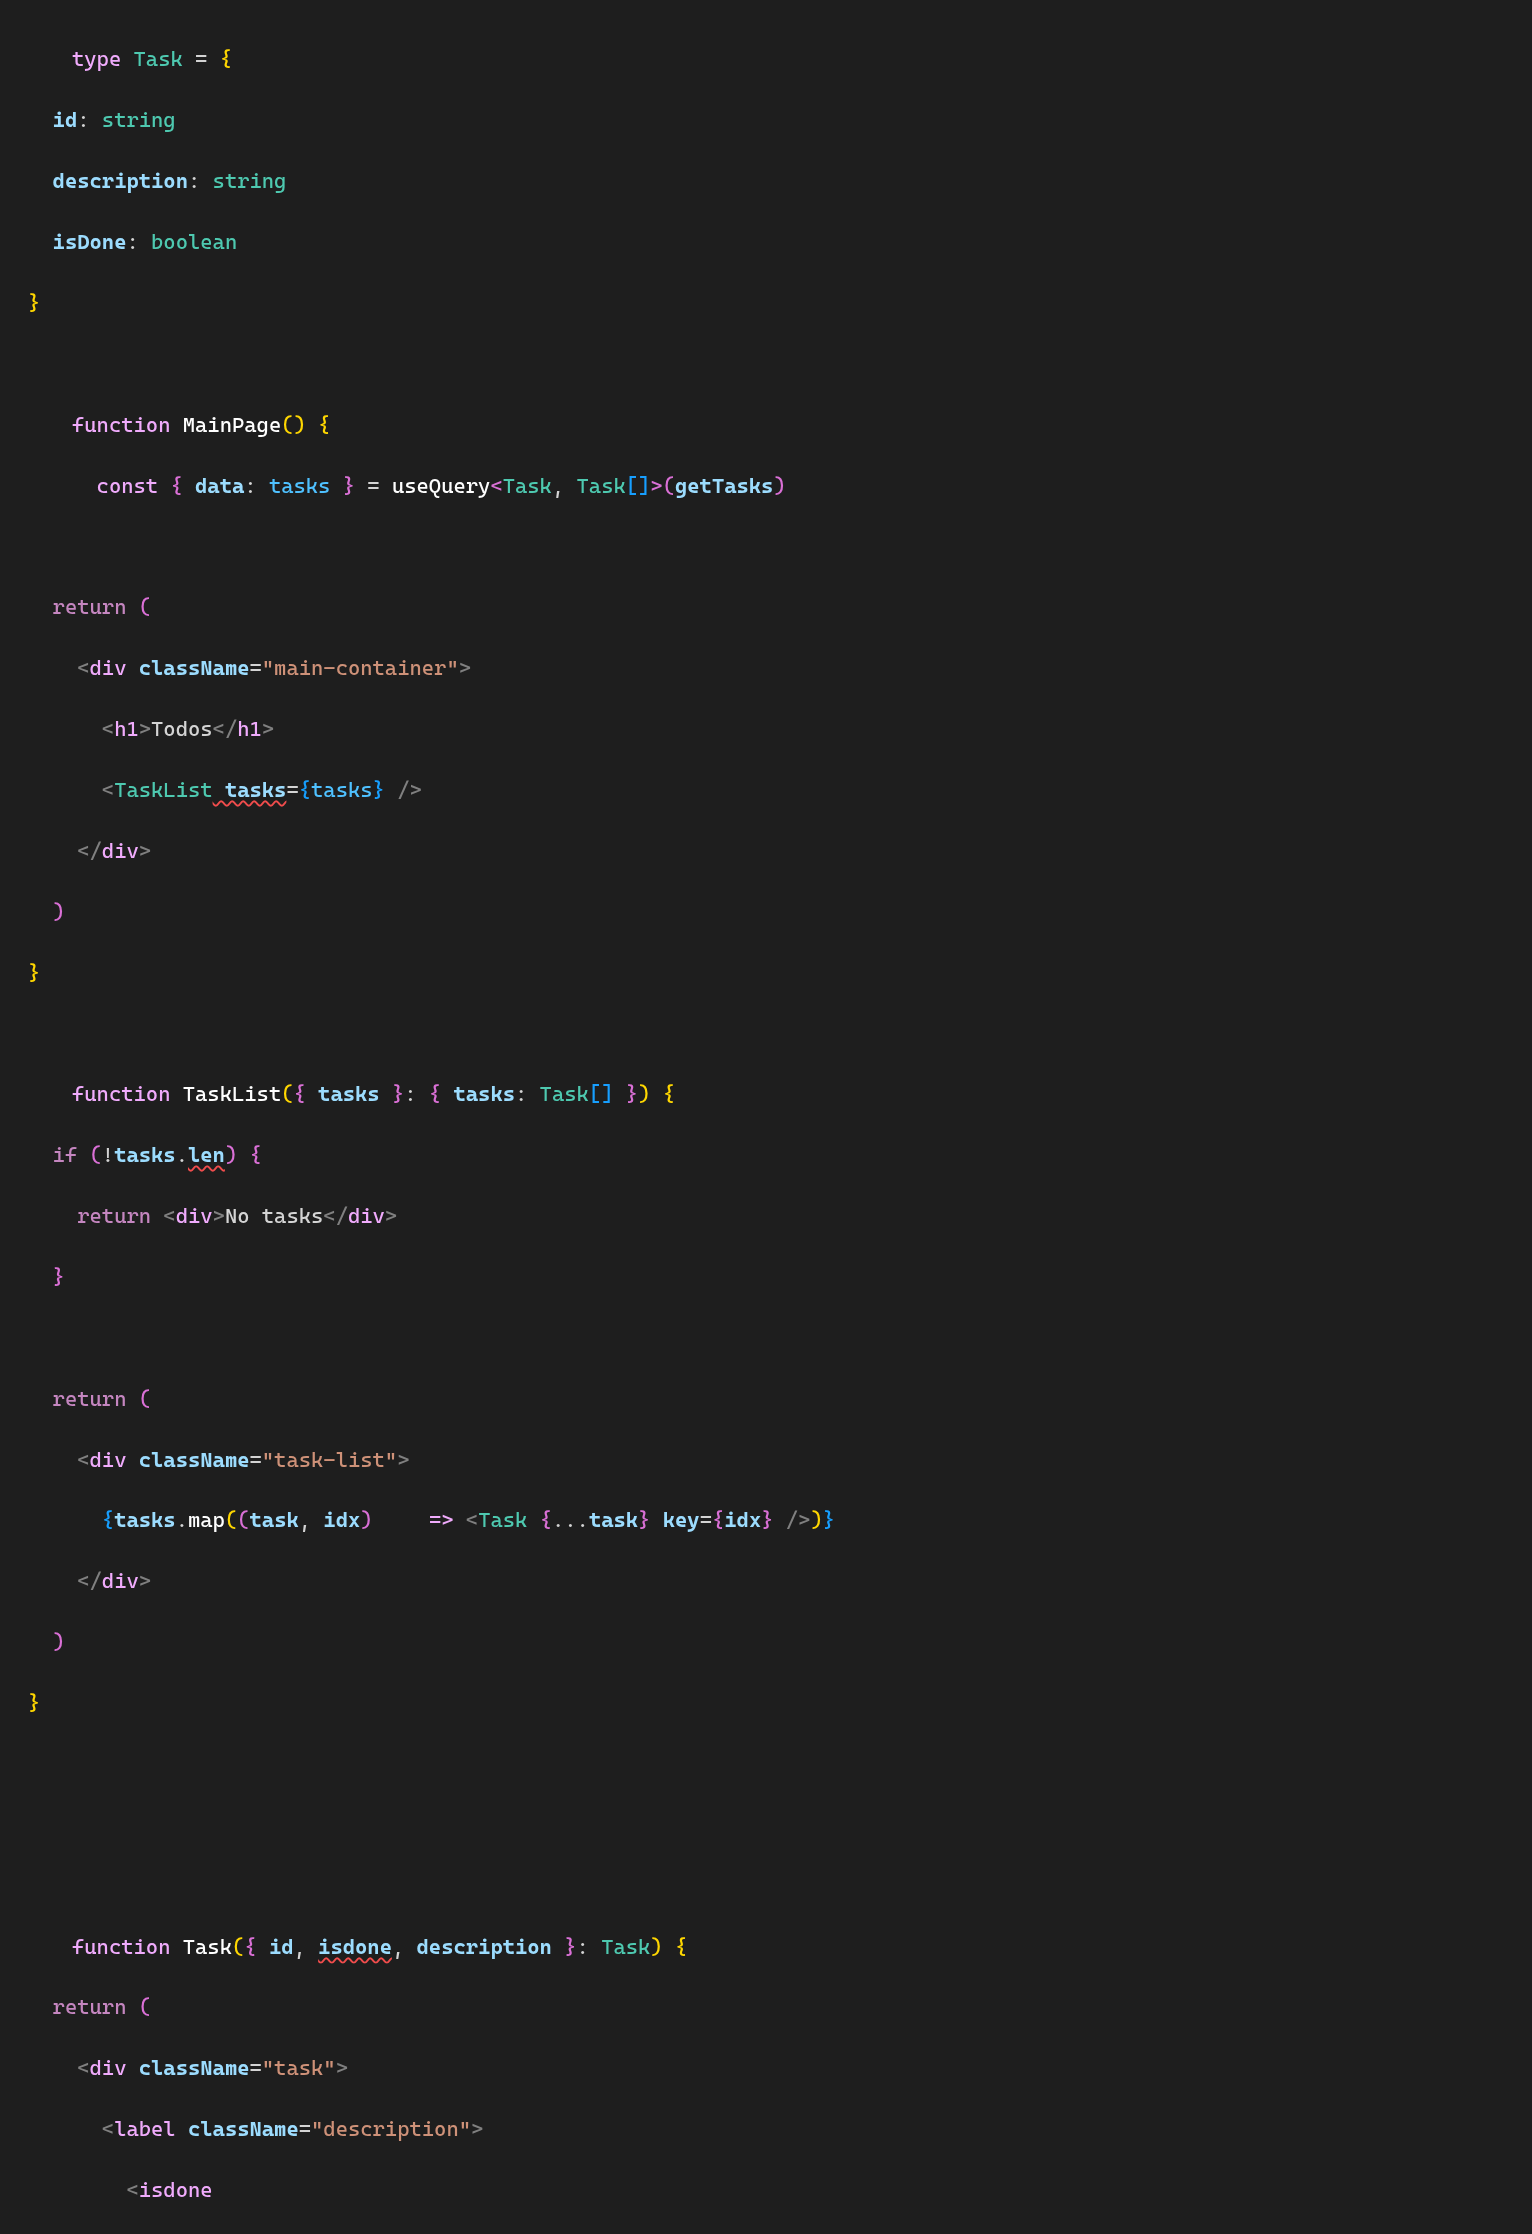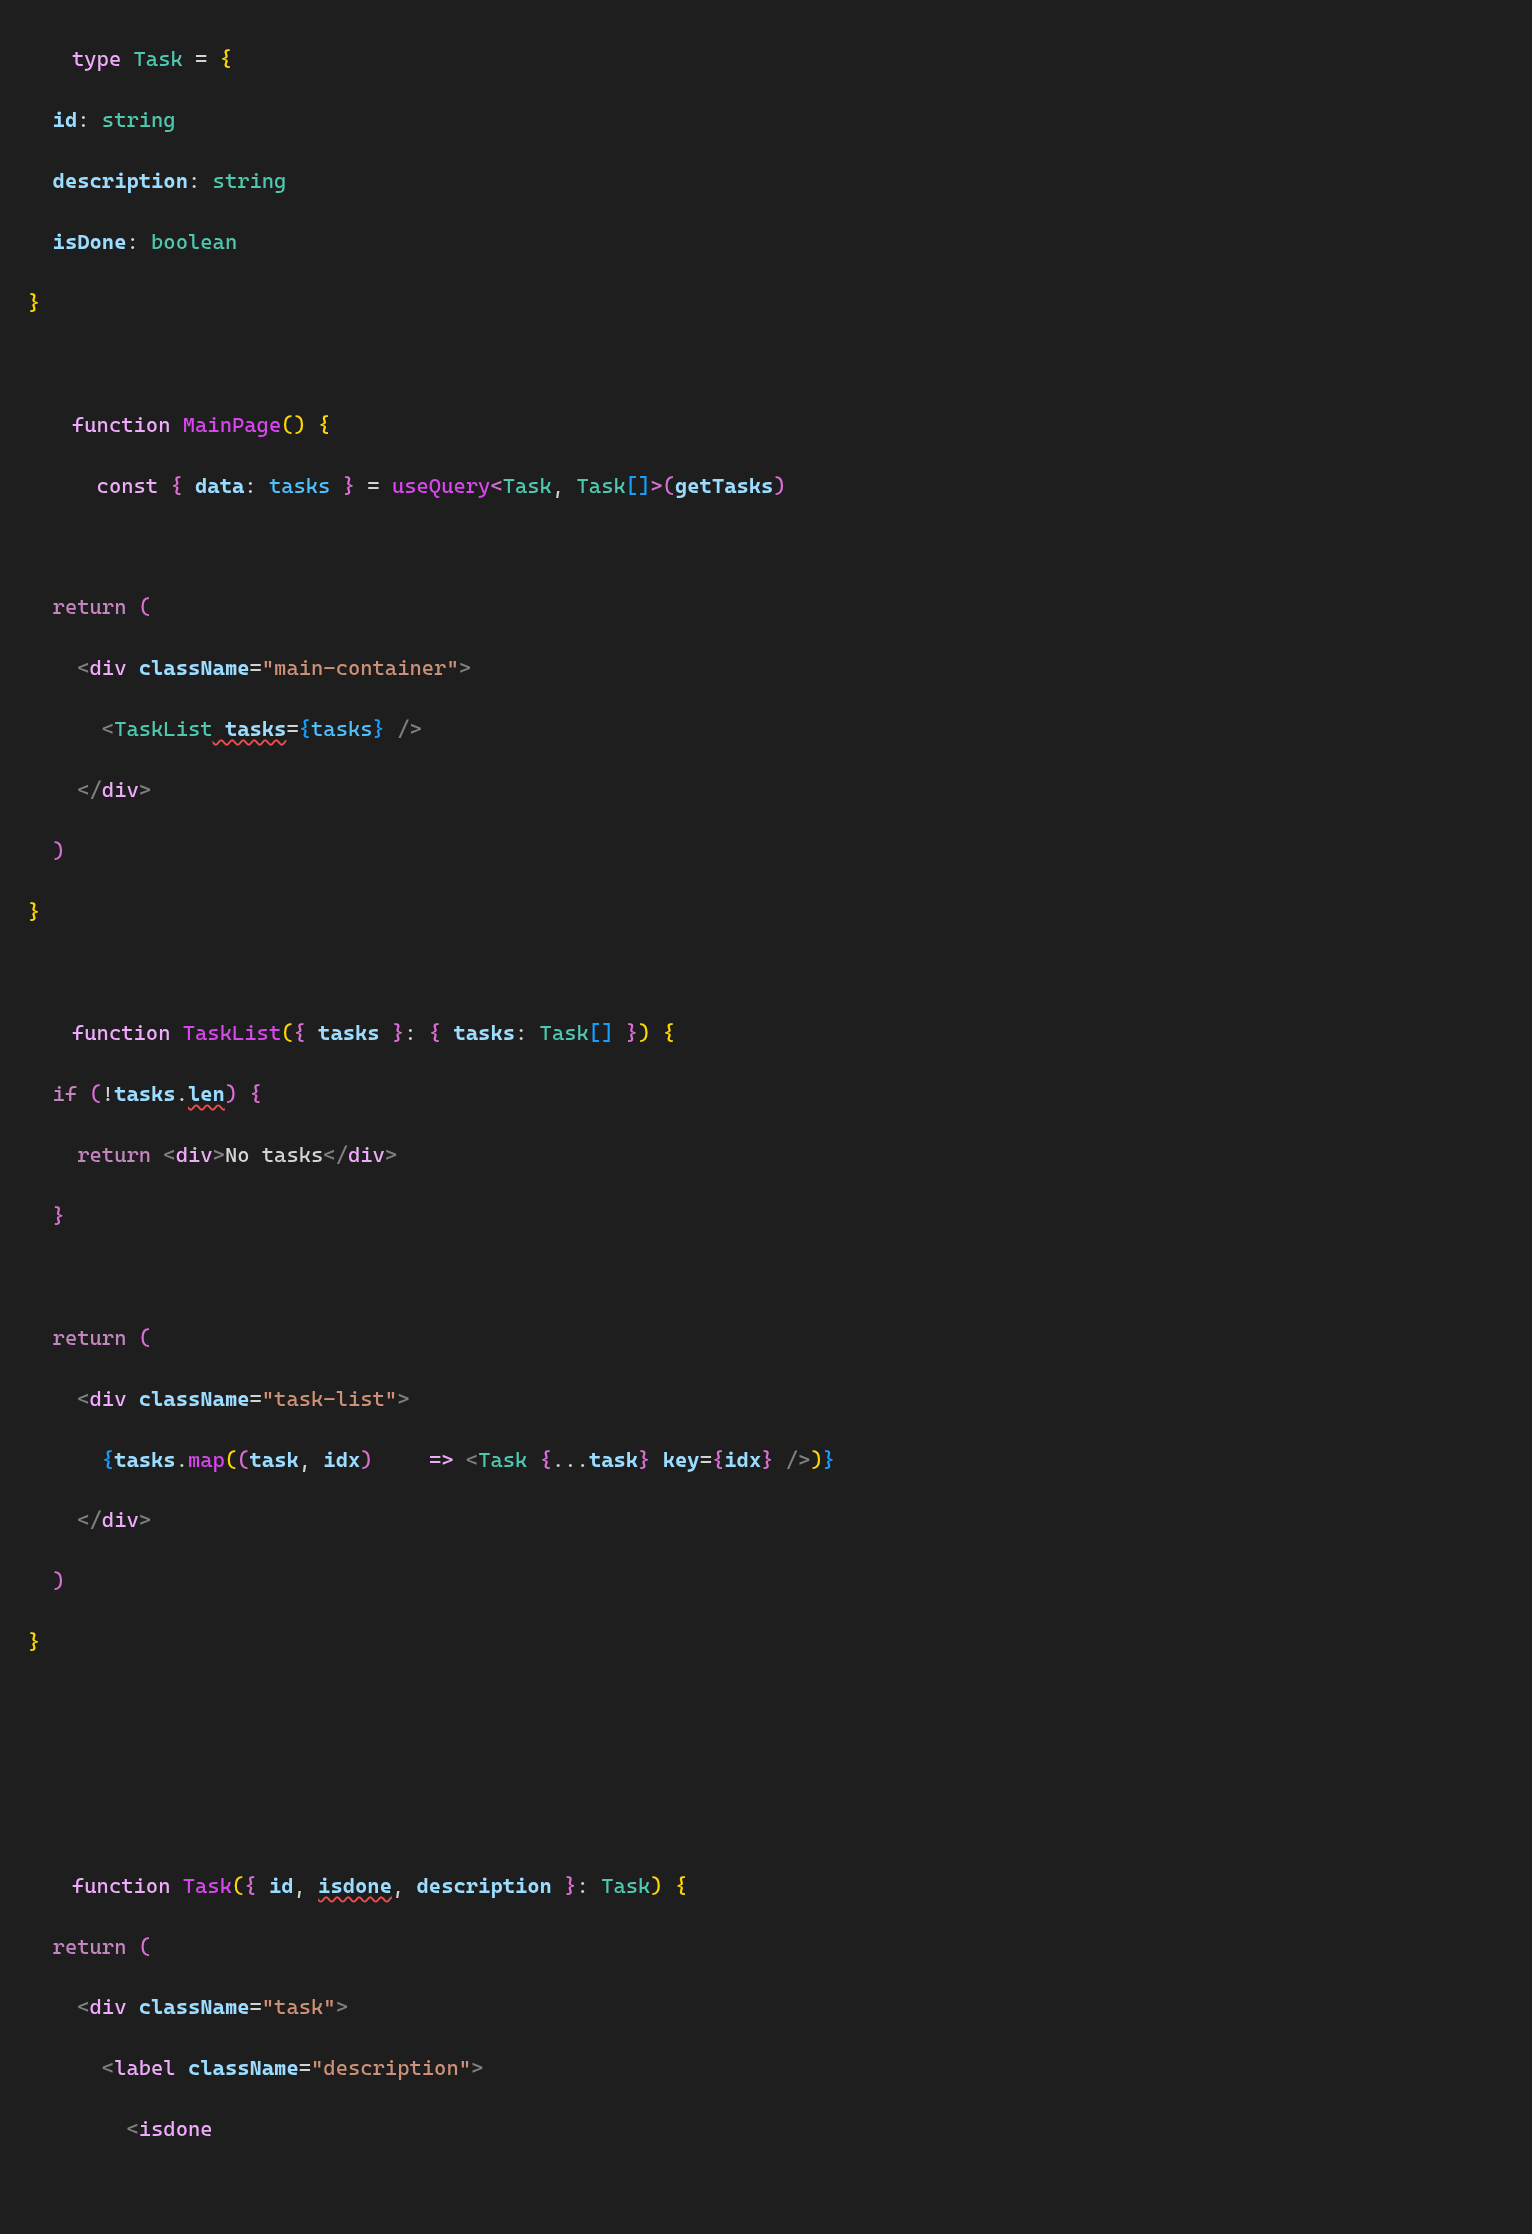--- a/index.html
+++ b/index.html
@@ -16,21 +16,21 @@
     padding: 14px 28px;
     white-space: pre;
   }
   .line {
     display: block;
     position: relative;
   }
   .kw      { color: #f0abfc; margin-left: 44px; }  
   .ctrl    { color: #c586c0; }  
   .type    { color: #4ec9b0; }  
-  .fn      { color: #d946ef; }  
+  .fn      { color: #ffffff; }  
   .var     { color: #9cdcfe; font-weight: bold; }  
   .local   { color: #4fc1ff; }  
   .str     { color: #ce9178; }  
   .punc    { color: #d4d4d4; }  
   .brace   { color: #ffd700; }  
   .brace1  { color: #da70d6; }  
   .brace2  { color: #179fff; }  
   .tagbr   { color: #808080; }  
   .tag     { color: #f0abfc; }  
   .comp    { color: #4ec9b0; }
@@ -52,20 +52,21 @@
 <span class="line"><span class="guide">  </span><span class="var">id</span><span class="punc">: </span><span class="type">string</span></span>
 <span class="line"><span class="guide">  </span><span class="var">description</span><span class="punc">: </span><span class="type">string</span></span>
 <span class="line"><span class="guide">  </span><span class="var">isDone</span><span class="punc">: </span><span class="type">boolean</span></span>
 <span class="line"><span class="brace">}</span></span>
 <span class="line"> </span>
 <span class="line"><span class="kw">function</span> <span class="fn">MainPage</span><span class="brace">()</span><span class="brace"> {</span></span>
 <span class="line"><span class="guide">  </span><span class="kw">const</span><span class="brace1"> { </span><span class="var">data</span><span class="punc">: </span><span class="local">tasks</span><span class="brace1"> } </span><span class="punc">= </span><span class="fn">useQuery</span><span class="brace1">&lt;</span><span class="type">Task</span><span class="punc">, </span><span class="type">Task</span><span class="brace2">[]</span><span class="brace1">&gt;</span><span class="brace1">(</span><span class="var">getTasks</span><span class="brace1">)</span></span>
 <span class="line"> </span>
 <span class="line"><span class="guide">  </span><span class="ctrl">return</span><span class="brace1"> (</span></span>
 <span class="line"><span class="guide">    </span><span class="tagbr">&lt;</span><span class="tag">div</span><span class="var"> className</span><span class="punc">=</span><span class="str">"main-container"</span><span class="tagbr">&gt;</span></span>
+<span class="line"><span class="guide">      </span><span class="tagbr">&lt;</span><span class="tag">h1</span><span class="tagbr">&gt;</span><span class="punc">Todos</span><span class="tagbr">&lt;/</span><span class="tag">h1</span><span class="tagbr">&gt;</span></span>
 <span class="line"><span class="guide">      </span><span class="tagbr">&lt;</span><span class="comp">TaskList</span><span class="var err"> tasks</span><span class="punc">=</span><span class="brace2">{</span><span class="local">tasks</span><span class="brace2">}</span><span class="tagbr"> /&gt;</span></span>
 <span class="line"><span class="guide">    </span><span class="tagbr">&lt;/</span><span class="tag">div</span><span class="tagbr">&gt;</span></span>
 <span class="line"><span class="guide">  </span><span class="brace1">)</span></span>
 <span class="line"><span class="brace">}</span></span>
 <span class="line"> </span>
 <span class="line"><span class="kw">function</span> <span class="fn">TaskList</span><span class="brace">(</span><span class="brace1">{ </span><span class="var">tasks</span><span class="brace1"> }</span><span class="punc">: </span><span class="brace1">{ </span><span class="var">tasks</span><span class="punc">: </span><span class="type">Task</span><span class="brace2">[]</span><span class="brace1"> }</span><span class="brace">)</span><span class="brace"> {</span></span>
 <span class="line"><span class="guide">  </span><span class="ctrl">if</span><span class="brace1"> (</span><span class="punc">!</span><span class="var">tasks</span><span class="punc">.</span><span class="var err">len</span><span class="brace1">)</span><span class="brace1"> {</span></span>
 <span class="line"><span class="guide">    </span><span class="ctrl">return</span><span class="tagbr"> &lt;</span><span class="tag">div</span><span class="tagbr">&gt;</span><span class="punc">No tasks</span><span class="tagbr">&lt;/</span><span class="tag">div</span><span class="tagbr">&gt;</span></span>
 <span class="line"><span class="guide">  </span><span class="brace1">}</span></span>
 <span class="line"> </span>

